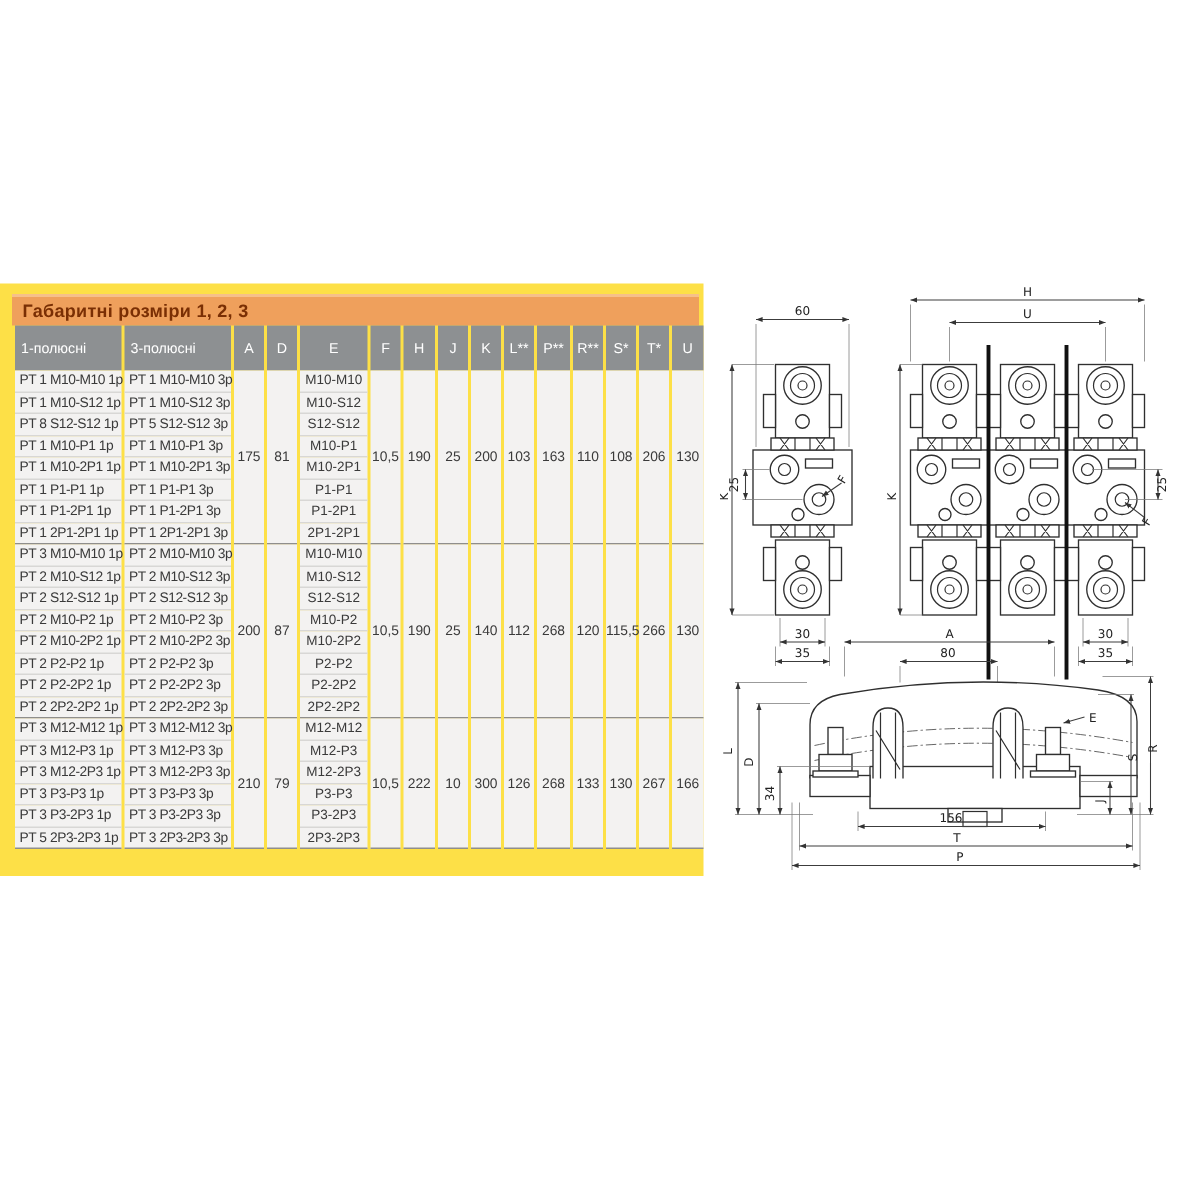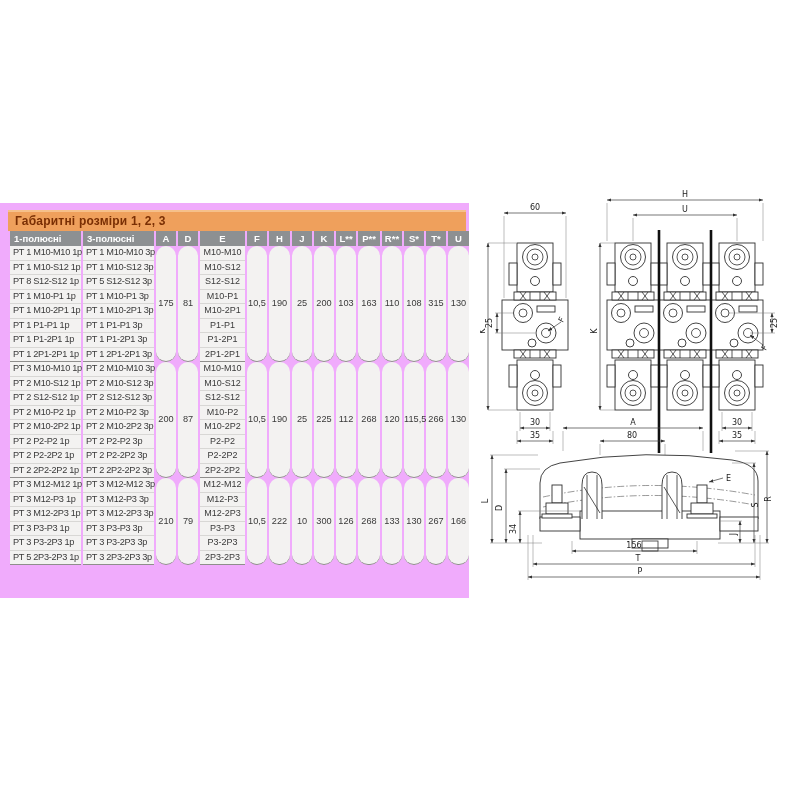--- a/index.html
+++ b/index.html
@@ -1,31 +1,31 @@
 <!DOCTYPE html>
 <html><head>
 <meta charset="utf-8">
 <style>
   html,body{margin:0;padding:0;background:#fff;}
   .page{position:relative;width:800px;height:800px;background:#fff;overflow:hidden;
         font-family:"Liberation Sans",sans-serif;}
-  .panel{position:absolute;left:0;top:203px;width:469px;height:395px;background:#f0abfc;}
+  .panel{position:absolute;left:0;top:189px;width:469px;height:395px;background:#fde047;}
   .title-bar{position:absolute;left:8px;top:7px;width:458px;height:21px;background:#efa05c;
              box-shadow:inset 0 2px 0 #f6c08a;}
   .title-bar span{display:block;line-height:22px;padding-left:7px;font-size:12px;font-weight:bold;
                   color:#7a2f04;letter-spacing:.2px;}
   table{position:absolute;left:8px;top:28px;width:458px;border-collapse:separate;border-spacing:2px 0;
         table-layout:fixed;}
-  th{background:#8d9092;color:#fff;height:15px;font-size:9.5px;font-weight:bold;text-align:center;
+  th{background:#8d9092;color:#fff;height:30px;font-size:9.5px;font-weight:normal;text-align:center;
      padding:0;overflow:hidden;}
   th.name{text-align:left;padding-left:4px;}
   td{background:#f3f2f1;height:13.5px;line-height:13px;border-bottom:1px solid #d8d7d5;
      color:#3a3a3a;text-align:center;padding:0;font-size:9px;white-space:nowrap;}
   td.name{text-align:left;padding-left:3px;font-size:9.2px;letter-spacing:-0.3px;margin-top:32px;}
-  td.merged{vertical-align:middle;font-size:9.2px;border-radius:10px;}
+  td.merged{vertical-align:middle;font-size:9.2px;}
   td.gend{border-bottom:1px solid #8f8e8c;}
   .footnotes{position:absolute;left:10px;top:368px;font-size:9.3px;line-height:11px;color:#4a4a4a;}
   svg text{font-family:"DejaVu Sans",sans-serif;font-size:8px;fill:#222;}
   .dim{stroke:#3c3c3c;stroke-width:0.7;fill:none;}
   .ext{stroke:#7a7a7a;stroke-width:0.5;fill:none;}
   .out{fill:#fff;stroke:#2f2f2f;stroke-width:0.9;}
   .out2{fill:none;stroke:#2f2f2f;stroke-width:0.8;}
   .dd{fill:none;stroke:#555;stroke-width:0.6;stroke-dasharray:7 2 1.5 2;}
   .part{stroke:#111;stroke-width:2.6;}
 </style>
@@ -83,21 +83,21 @@
             <td rowspan="8" class="merged gend">81</td>
             <td>M10-M10</td>
             <td rowspan="8" class="merged gend">10,5</td>
             <td rowspan="8" class="merged gend">190</td>
             <td rowspan="8" class="merged gend">25</td>
             <td rowspan="8" class="merged gend">200</td>
             <td rowspan="8" class="merged gend">103</td>
             <td rowspan="8" class="merged gend">163</td>
             <td rowspan="8" class="merged gend">110</td>
             <td rowspan="8" class="merged gend">108</td>
-            <td rowspan="8" class="merged gend">315</td>
+            <td rowspan="8" class="merged gend">206</td>
             <td rowspan="8" class="merged gend">130</td>
           </tr>
           <tr>
             <td class="name">PT 1 M10-S12 1p</td>
             <td class="name">PT 1 M10-S12 3p</td>
             <td>M10-S12</td>
           </tr>
           <tr>
             <td class="name">PT 8 S12-S12 1p</td>
             <td class="name">PT 5 S12-S12 3p</td>
@@ -130,21 +130,21 @@
           </tr>
           <tr>
             <td class="name">PT 3 M10-M10 1p</td>
             <td class="name">PT 2 M10-M10 3p</td>
             <td rowspan="8" class="merged gend">200</td>
             <td rowspan="8" class="merged gend">87</td>
             <td>M10-M10</td>
             <td rowspan="8" class="merged gend">10,5</td>
             <td rowspan="8" class="merged gend">190</td>
             <td rowspan="8" class="merged gend">25</td>
-            <td rowspan="8" class="merged gend">225</td>
+            <td rowspan="8" class="merged gend">140</td>
             <td rowspan="8" class="merged gend">112</td>
             <td rowspan="8" class="merged gend">268</td>
             <td rowspan="8" class="merged gend">120</td>
             <td rowspan="8" class="merged gend">115,5</td>
             <td rowspan="8" class="merged gend">266</td>
             <td rowspan="8" class="merged gend">130</td>
           </tr>
           <tr>
             <td class="name">PT 2 M10-S12 1p</td>
             <td class="name">PT 2 M10-S12 3p</td>

